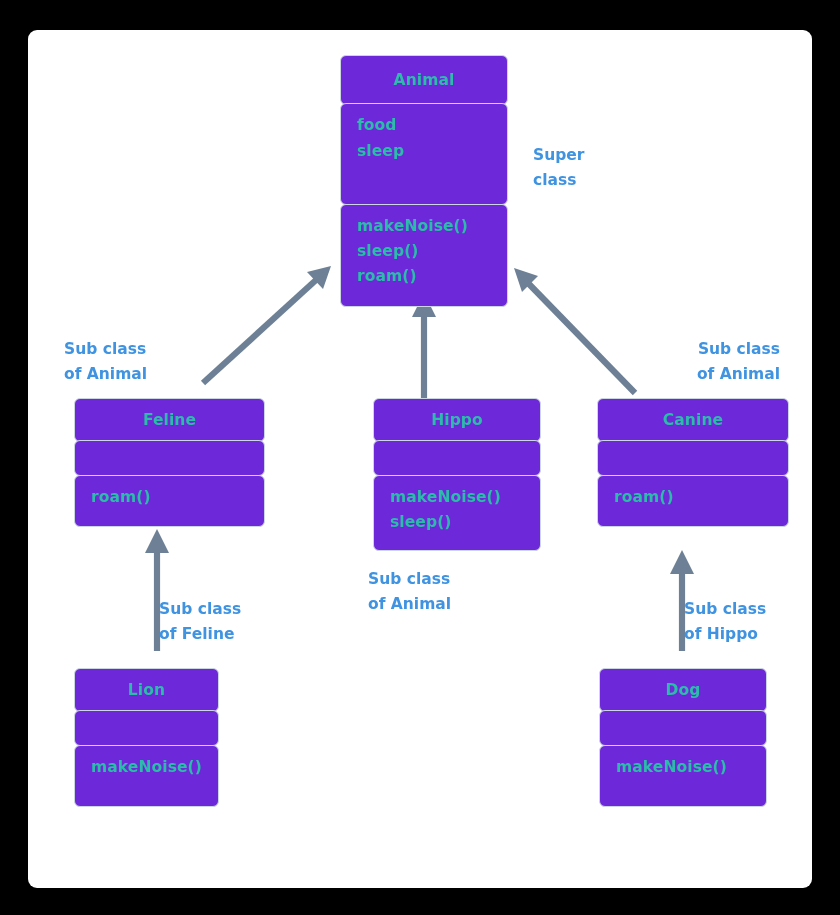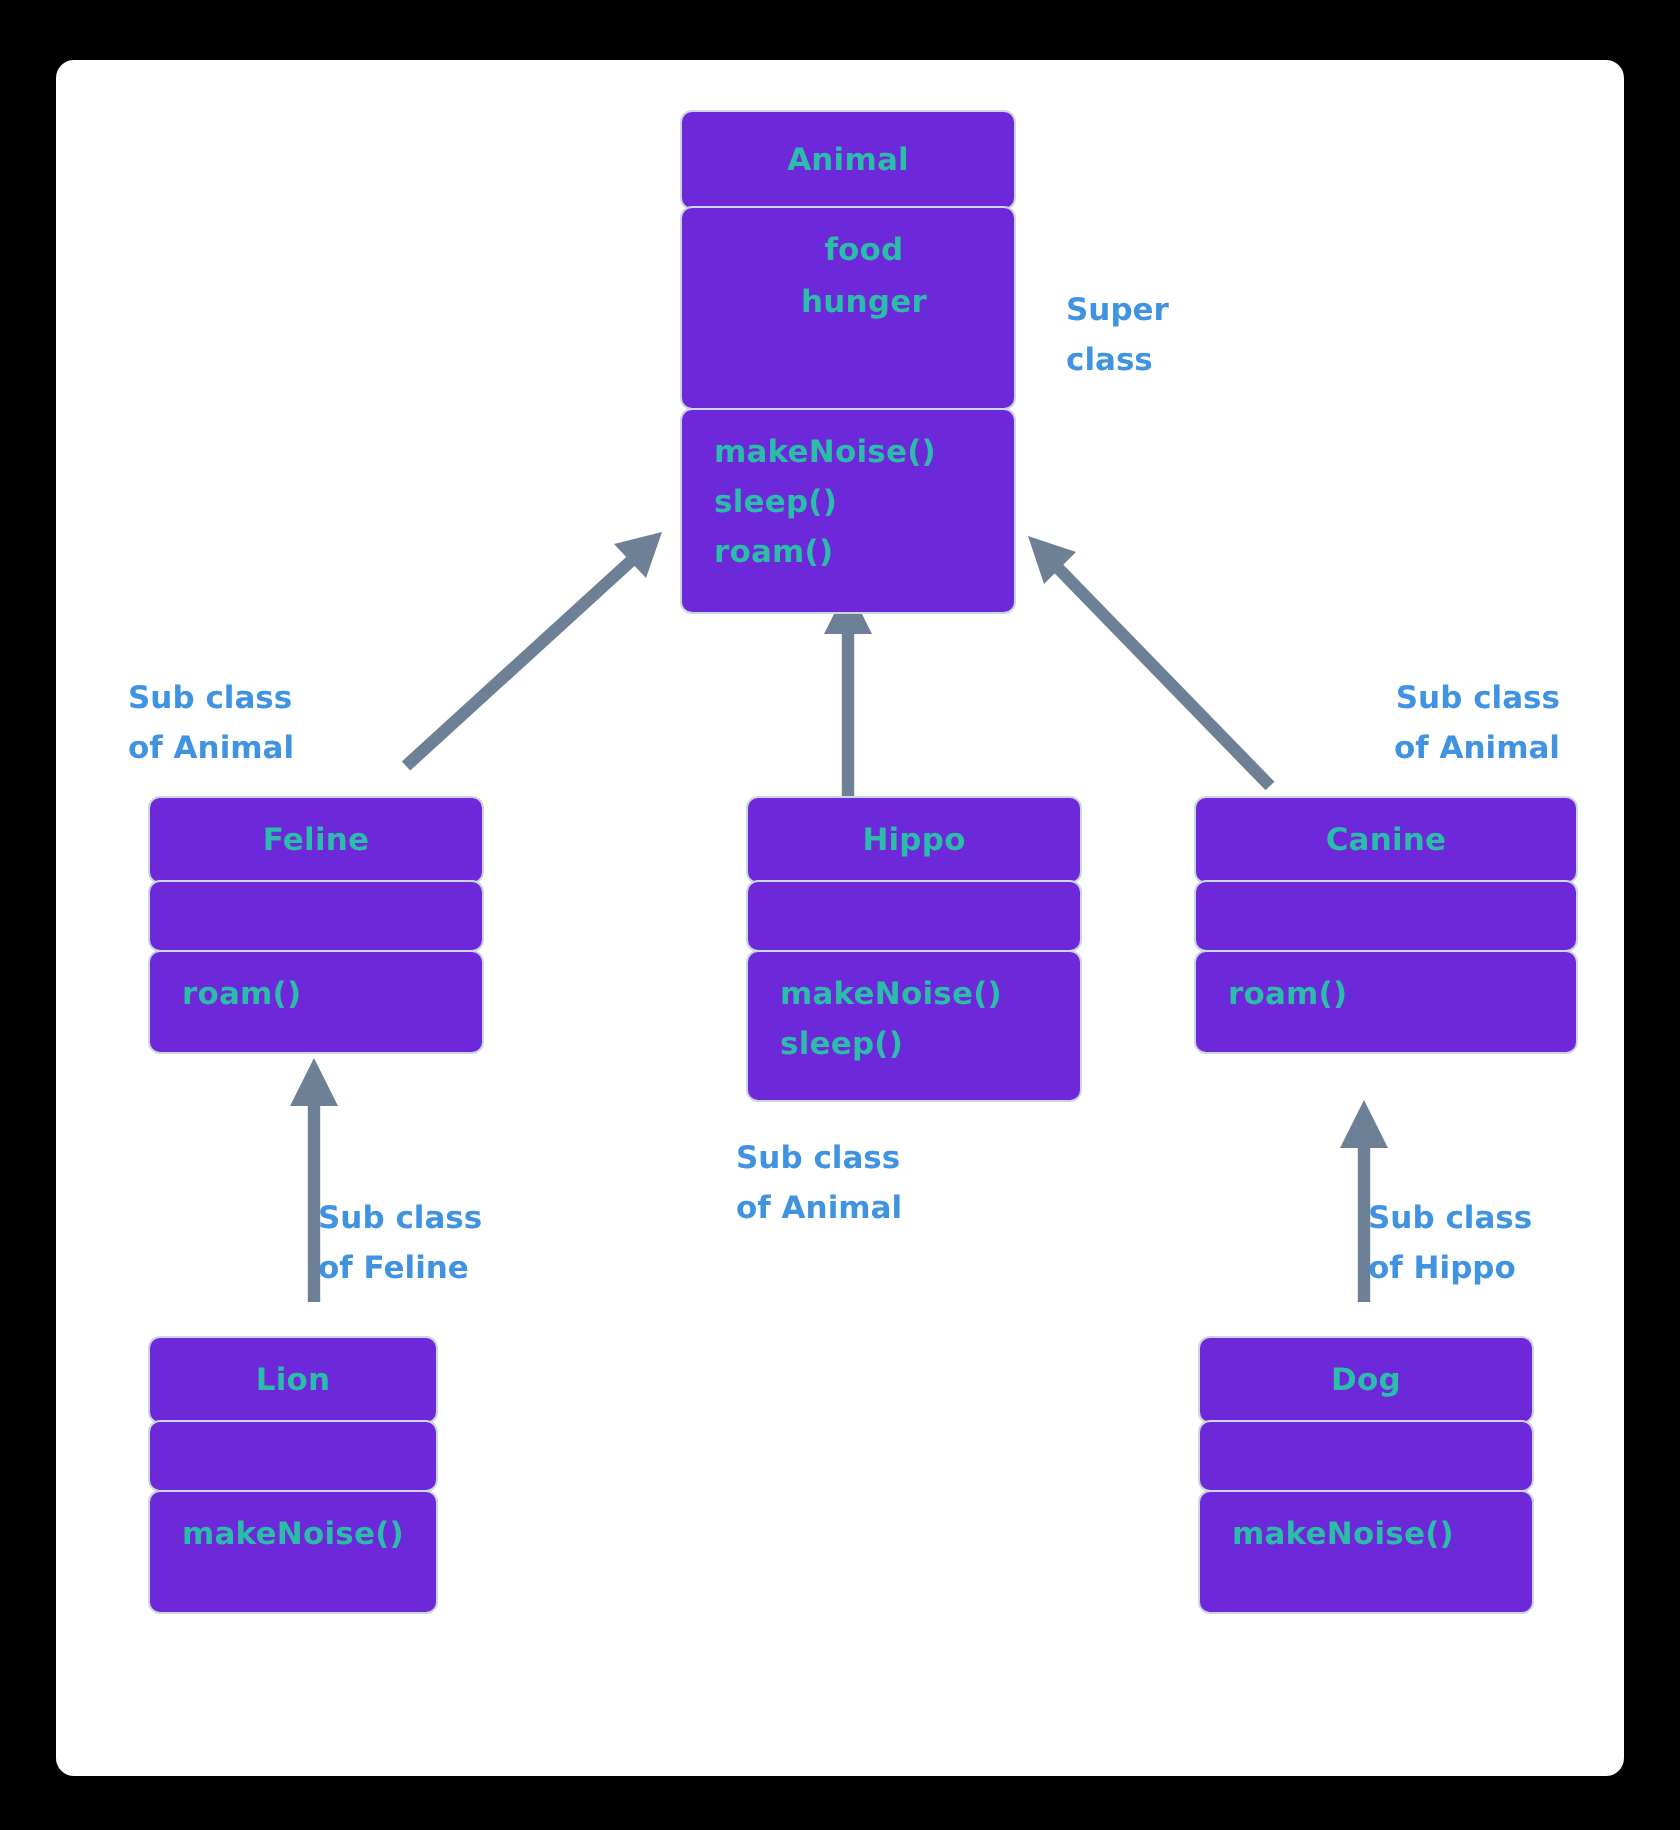--- a/index.html
+++ b/index.html
@@ -113,32 +113,32 @@
     <g>
       <line class="arrow-line" x1="654" y1="621" x2="654" y2="539"></line>
       <polygon class="arrow-head" points="654,520 642,544 666,544"></polygon>
     </g>
   </svg>
 
   <div class="uml-class" style="left:312px; top:25px; width:168px;">
     <div class="uml-sec sec-name" style="height:50px;">
       <span>Animal</span>
     </div>
-    <div class="uml-sec sec-body" style="height:102px;text-align:center;">
+    <div class="uml-sec sec-body" style="height:102px;">
       <span class="mline">food</span>
-      <span class="mline">hunger</span>
+      <span class="mline">sleep</span>
     </div>
     <div class="uml-sec sec-body" style="height:103px;">
       <span class="mline">makeNoise()</span>
       <span class="mline">sleep()</span>
       <span class="mline">roam()</span>
     </div>
   </div>
 
-  <div class="uml-class" style="left:46px; top:368px; width:168px;">
+  <div class="uml-class" style="left:46px; top:368px; width:191px;">
     <div class="uml-sec sec-name" style="height:44px;">
       <span>Feline</span>
     </div>
     <div class="uml-sec sec-empty" style="height:36px;"></div>
     <div class="uml-sec sec-body" style="height:52px;">
       <span class="mline">roam()</span>
     </div>
   </div>
 
   <div class="uml-class" style="left:312px; top:368px; width:168px;padding-left:33px;">

